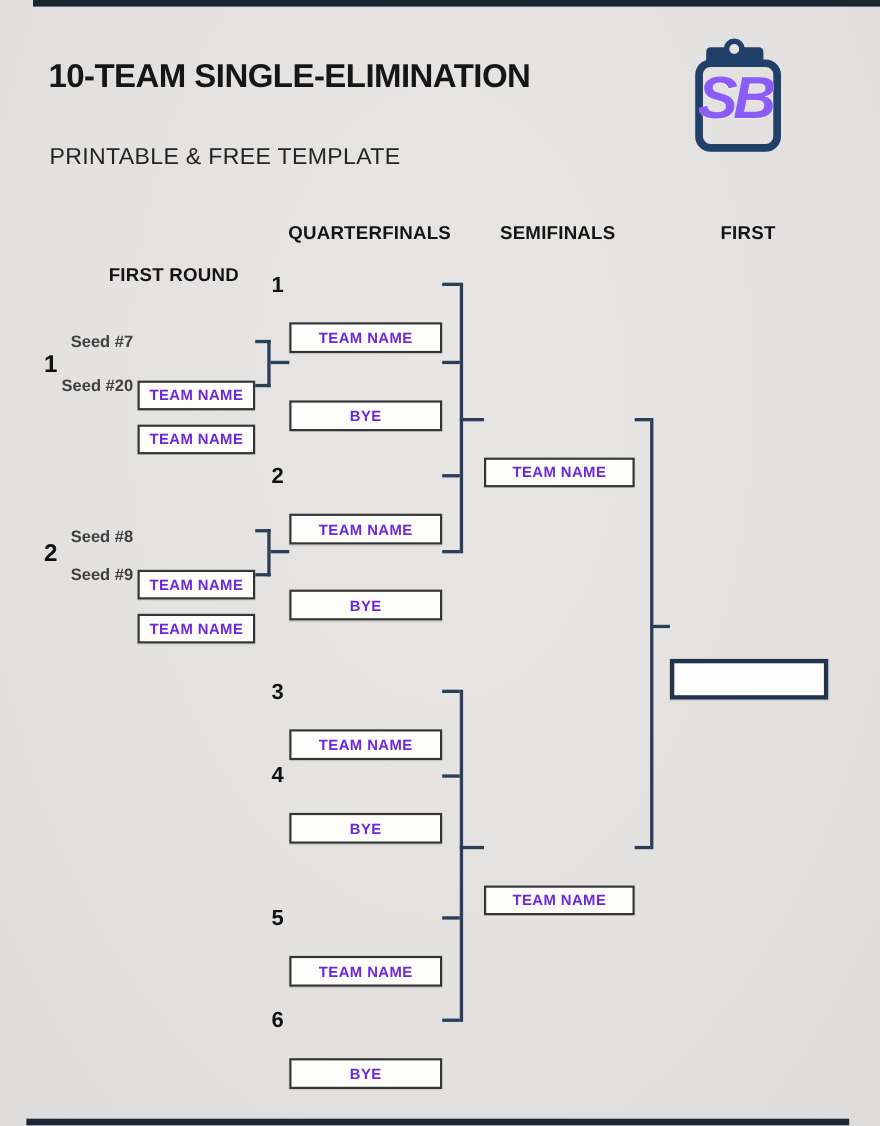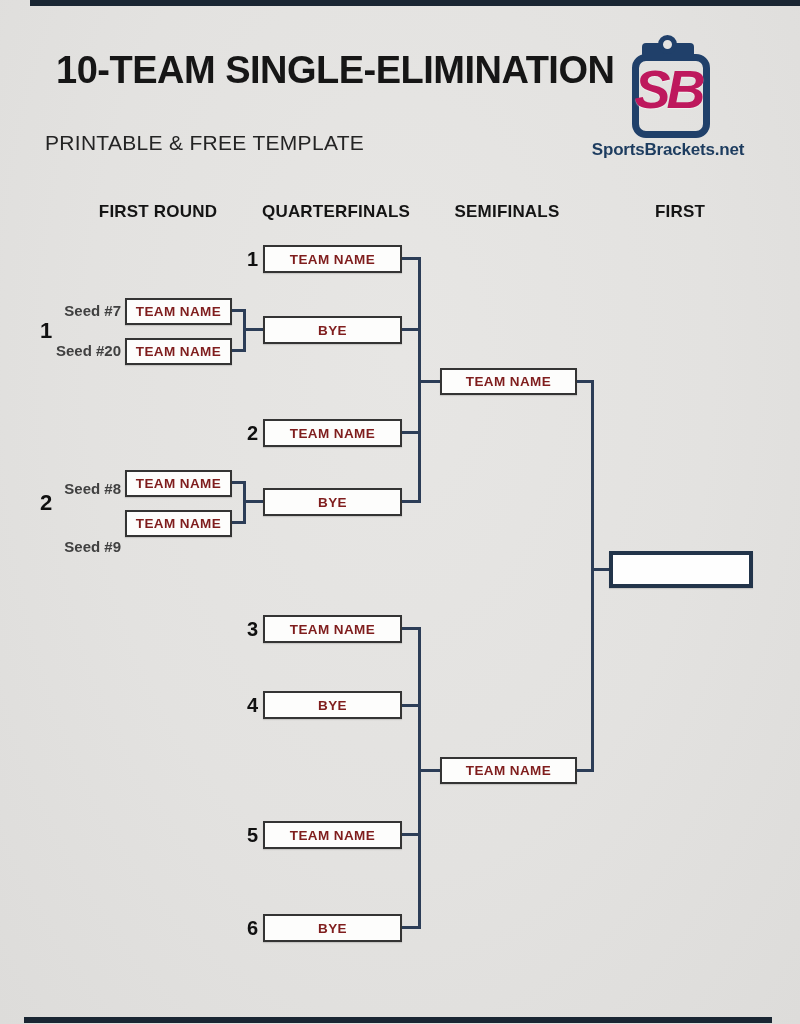--- a/index.html
+++ b/index.html
@@ -8,47 +8,47 @@
     background:radial-gradient(ellipse at 50% 35%, #e7e6e4 0%, #e3e2e0 55%, #dddcda 100%);
     font-family:"Liberation Sans", sans-serif;
     -webkit-font-smoothing:antialiased;
   }
   .edgebar{position:absolute;height:6px;background:#1a2633;}
   .edgebar.top{left:30px;top:0;width:770px;}
   .edgebar.bottom{left:24px;top:1017px;width:748px;}
 
   
   .title{position:absolute;left:44px;top:52px;color:#161616;font-weight:700;
-         font-size:38px;line-height:36px;letter-spacing:-0.5px;white-space:nowrap;margin-left:12px;}
+         font-size:30px;line-height:36px;letter-spacing:-0.5px;white-space:nowrap;}
   .subtitle{position:absolute;left:45px;top:131px;color:#242424;font-weight:400;
             font-size:21px;letter-spacing:0.3px;white-space:nowrap;}
 
   
   .logo{position:absolute;left:585px;top:40px;width:166px;text-align:center;}
   .clipboard{position:relative;width:86px;height:98px;margin:0 auto;}
   .cb-board{position:absolute;left:7px;top:14px;width:64px;height:70px;
             border:7px solid #20406a;border-radius:14px;}
   .cb-bar{position:absolute;left:17px;top:3px;width:52px;height:15px;
           background:#20406a;border-radius:4px;}
   .cb-knob{position:absolute;left:33px;top:-5px;width:9px;height:9px;
            border:5px solid #20406a;border-radius:50%;background:#e5e4e2;}
   .cb-sb{position:absolute;left:-4px;top:20px;width:94px;text-align:center;
          font-size:54px;line-height:58px;font-weight:700;font-style:italic;
-         color:#be185d;letter-spacing:-4px;text-shadow:0 1px 1px rgba(255,255,255,.5);}
+         color:#8b5cf6;letter-spacing:-4px;text-shadow:0 1px 1px rgba(255,255,255,.5);}
   .site{margin-top:2px;font-size:17px;font-weight:700;color:#1d3c5f;letter-spacing:-0.2px;}
 
   
   .col-header{position:absolute;top:202px;transform:translateX(-50%);
               font-size:17px;font-weight:700;color:#141414;letter-spacing:0.2px;white-space:nowrap;}
 
   
   .tbox{position:absolute;box-sizing:border-box;background:#fdfdfc;
         border:2px solid #343434;display:flex;align-items:center;justify-content:center;
-        font-size:13.5px;font-weight:700;letter-spacing:0.4px;color:#7f1d1d;
-        box-shadow:0 1px 1px rgba(0,0,0,0.12);}
+        font-size:13.5px;font-weight:700;letter-spacing:0.4px;color:#6d28d9;
+        box-shadow:0 1px 1px rgba(0,0,0,0.12);margin-top:48px;}
   .tbox.final{border:4px solid #22344a;background:#fefefe;}
 
   
   .seg{position:absolute;background:#2c3d57;}
 
   
   .seed{position:absolute;width:76px;text-align:right;font-size:15px;font-weight:700;
         color:#404040;line-height:16px;white-space:nowrap;}
   .num-fr{position:absolute;font-size:22px;line-height:22px;font-weight:700;color:#101010;}
   .num-qf{position:absolute;width:18px;text-align:right;font-size:20px;line-height:22px;
@@ -65,38 +65,37 @@
 </div>
 <div class="subtitle">PRINTABLE &amp; FREE TEMPLATE</div>
 
 <div class="logo">
   <div class="clipboard">
     <div class="cb-board"></div>
     <div class="cb-bar"></div>
     <div class="cb-knob"></div>
     <div class="cb-sb">SB</div>
   </div>
-  <div class="site">SportsBrackets.net</div>
 </div>
 
-<div class="col-header" style="left:158px;">FIRST ROUND</div>
+<div class="col-header" style="left:158px;margin-top:38px;">FIRST ROUND</div>
 <div class="col-header" style="left:336px;">QUARTERFINALS</div>
 <div class="col-header" style="left:507px;">SEMIFINALS</div>
 <div class="col-header" style="left:680px;">FIRST</div>
 
 <div class="num-fr" style="left:40px;top:320px;">1</div>
 <div class="seed" style="left:45px;top:303px;">Seed #7</div>
 <div class="tbox" style="left:125px;top:298px;width:107px;height:27px;">TEAM NAME</div>
 <div class="seed" style="left:45px;top:343px;">Seed #20</div>
 <div class="tbox" style="left:125px;top:338px;width:107px;height:27px;">TEAM NAME</div>
 
 <div class="num-fr" style="left:40px;top:492px;">2</div>
 <div class="seed" style="left:45px;top:481px;">Seed #8</div>
 <div class="tbox" style="left:125px;top:470px;width:107px;height:27px;">TEAM NAME</div>
-<div class="seed" style="left:45px;top:515px;margin-top:24px;">Seed #9</div>
+<div class="seed" style="left:45px;top:515px;">Seed #9</div>
 <div class="tbox" style="left:125px;top:510px;width:107px;height:27px;">TEAM NAME</div>
 
 <div class="seg" style="left:232px;top:309px;width:14px;height:3px;"></div>
 <div class="seg" style="left:232px;top:349px;width:14px;height:3px;"></div>
 <div class="seg" style="left:243px;top:309px;width:3px;height:43px;"></div>
 <div class="seg" style="left:246px;top:328px;width:17px;height:3px;"></div>
 
 <div class="seg" style="left:232px;top:481px;width:14px;height:3px;"></div>
 <div class="seg" style="left:232px;top:521px;width:14px;height:3px;"></div>
 <div class="seg" style="left:243px;top:481px;width:3px;height:43px;"></div>

